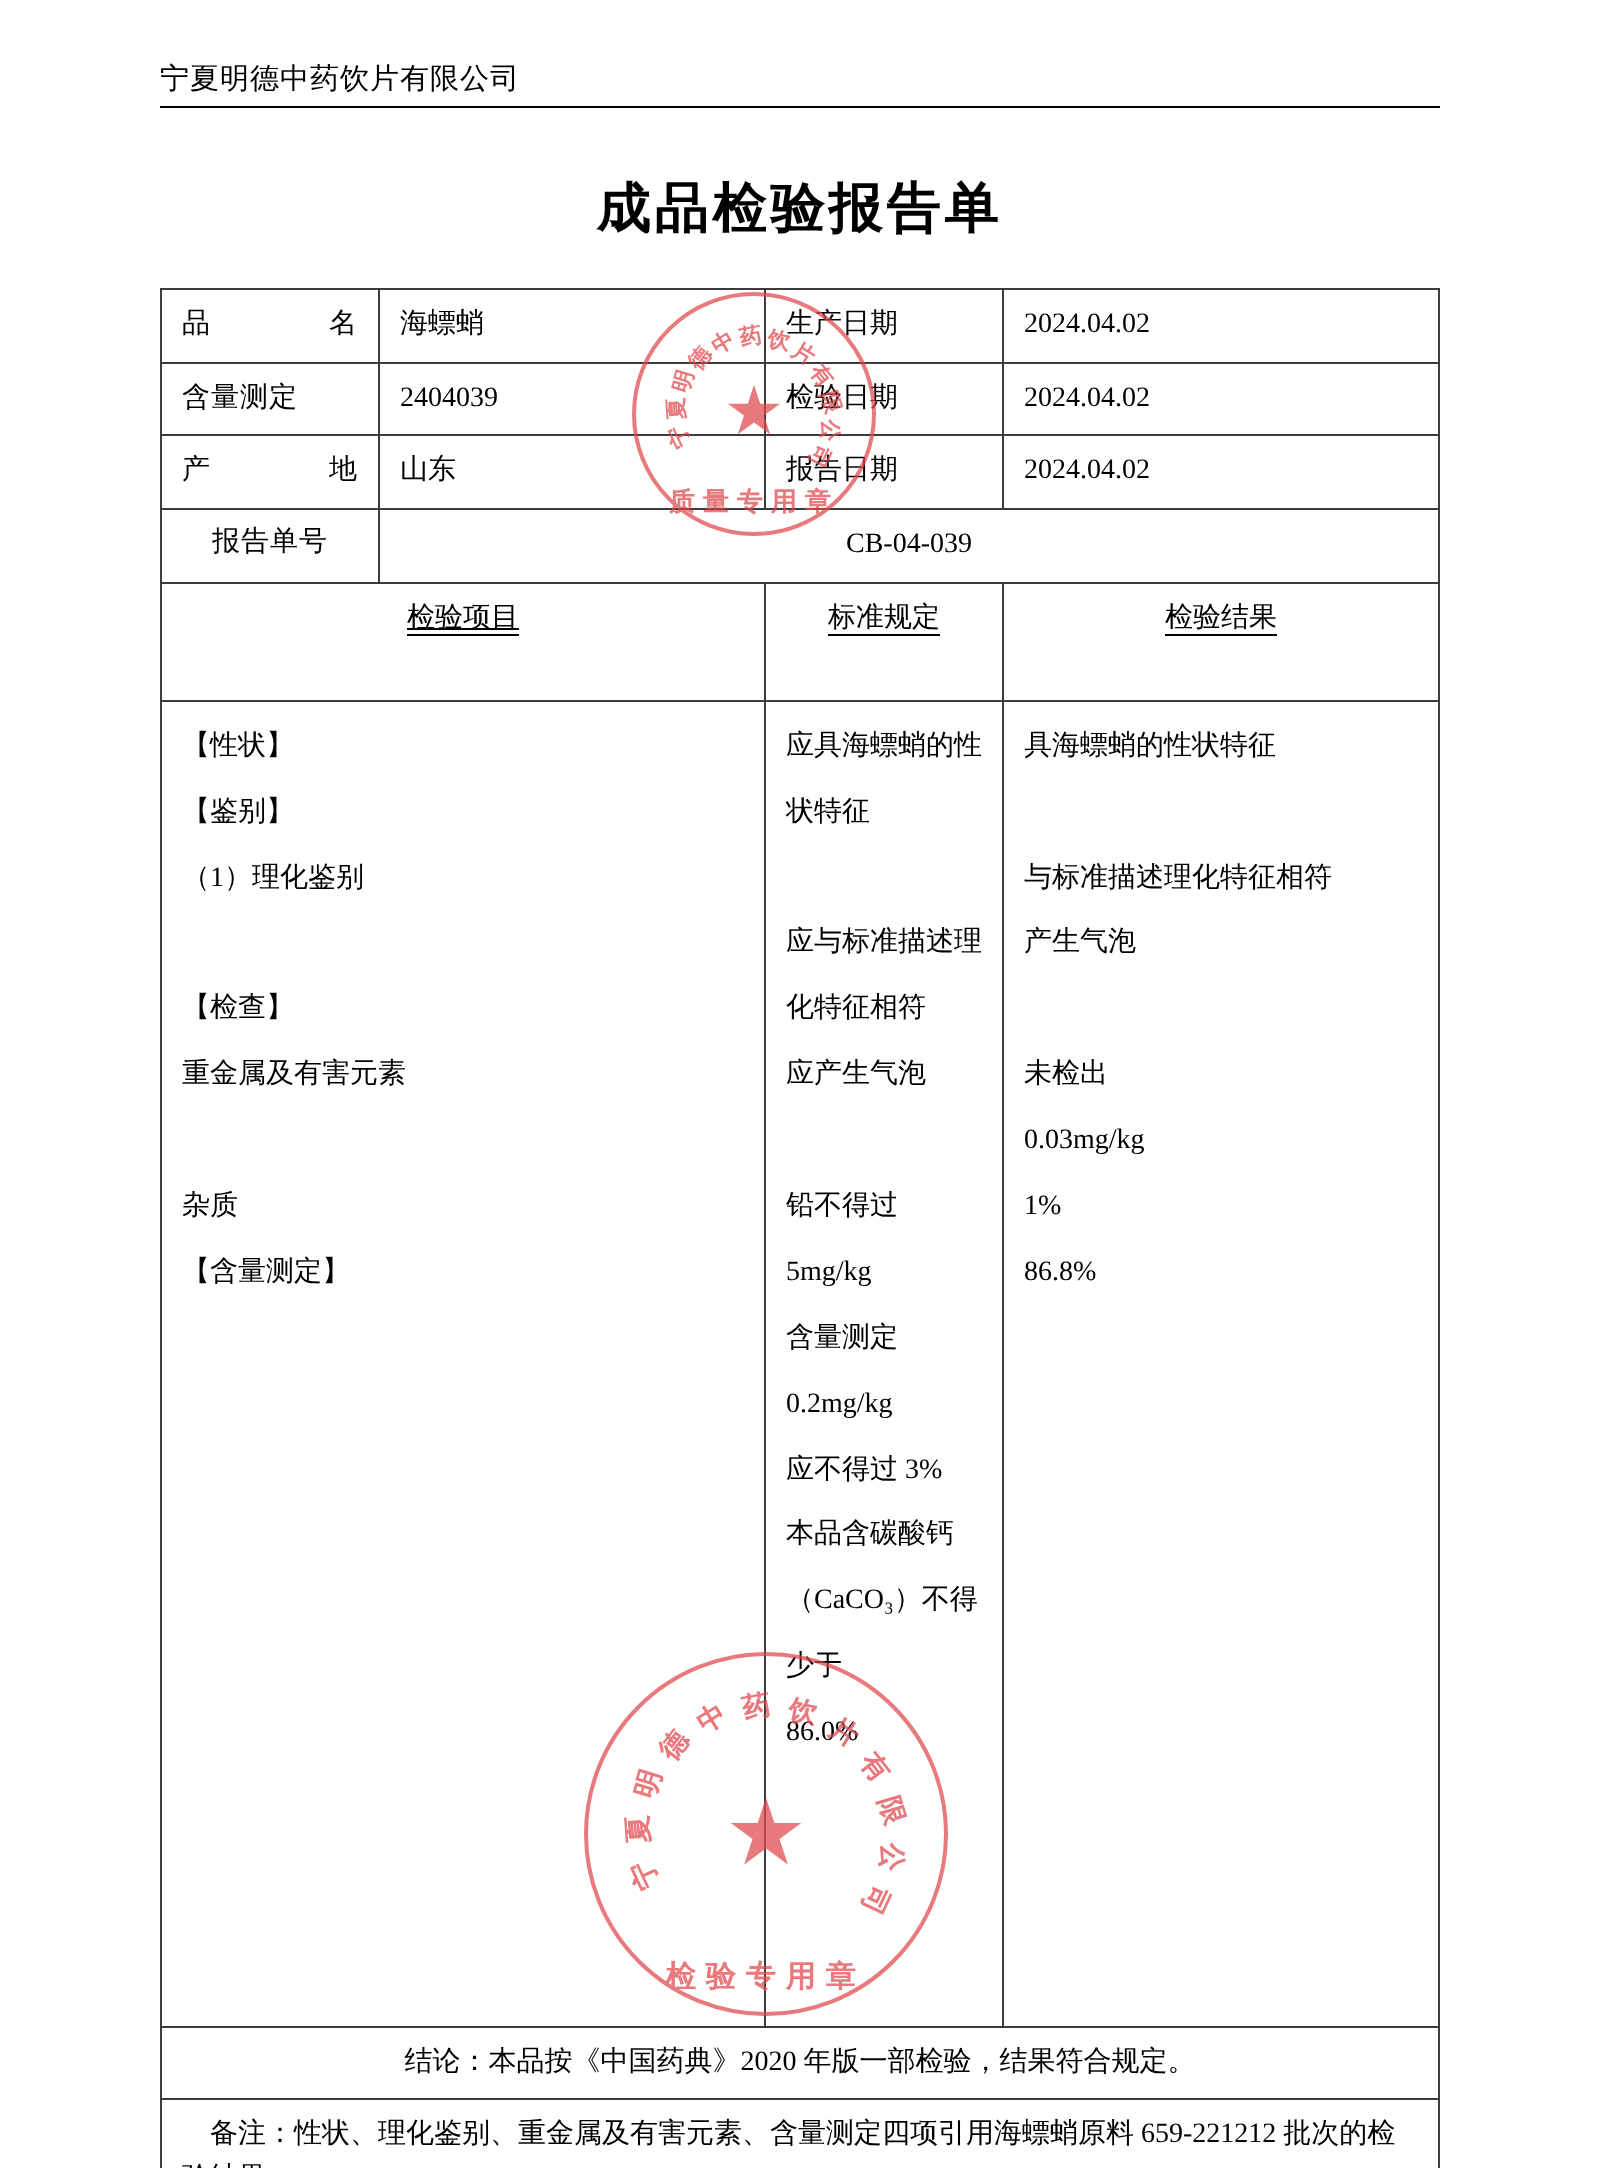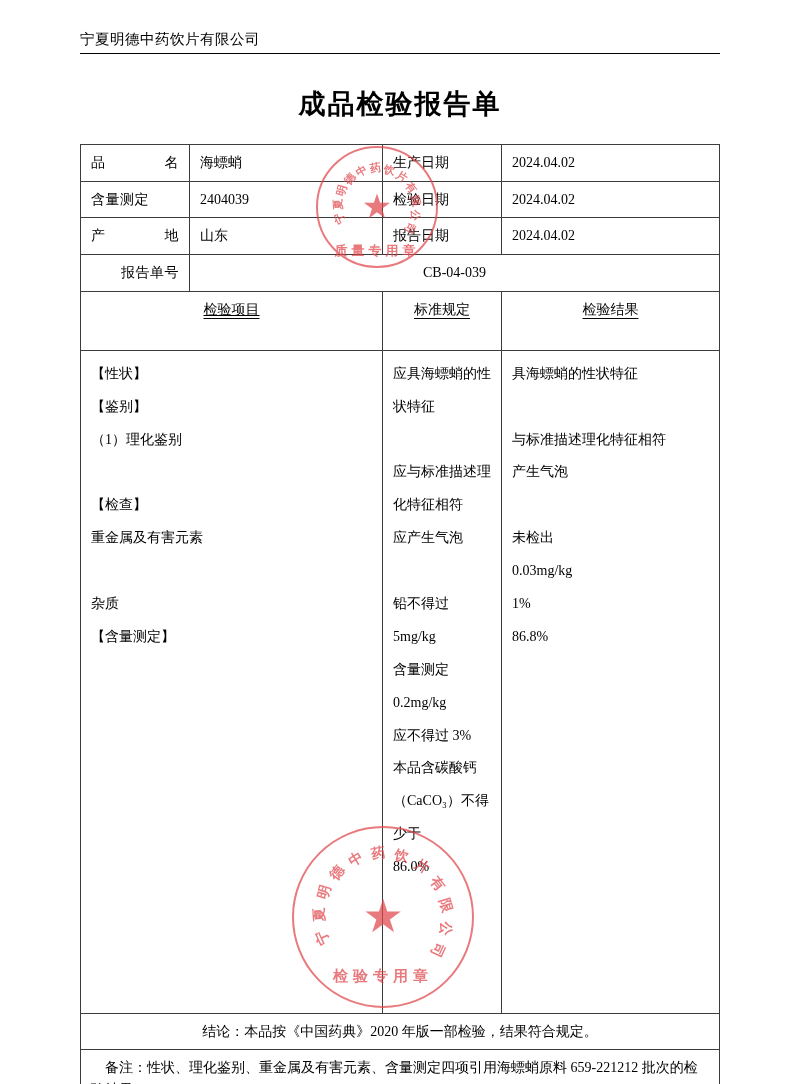--- a/index.html
+++ b/index.html
@@ -70,21 +70,21 @@
   .lbl-spread {
     display: flex;
     justify-content: space-between;
   }
   .lbl-spread span { display: inline-block; }
   .val-name { width: 172px; }
   .lbl2 { width: 98px; }
   .val2 { }
   .center { text-align: left; }
   .report-no td { text-align: center; }
-  .report-no .rn-label { text-align: right; }
+  .report-no .rn-label { text-align: center; font-family: Liberation Mono, monospace; }
 
   
   .colhead td {
     height: 44px;
     vertical-align: top;
     padding-top: 12px;
   }
   .colhead .u {
     display: block;
     text-align: center;
@@ -156,21 +156,21 @@
     transform-origin: center 48px;
   }
   .stamp-big {
     width: 178px;
     height: 178px;
     left: 292px;
     top: 826px;
   }
   .stamp-big .star { font-size: 46px; }
   .stamp-big .bottom-text {
-    bottom: 20px;
+    bottom: 8px;
     font-size: 15px;
     letter-spacing: 5px;
     font-weight: bold;
   }
   .stamp-big .arc-char {
     position: absolute;
     font-size: 14px;
     font-weight: bold;
     transform-origin: center 74px;
   }

